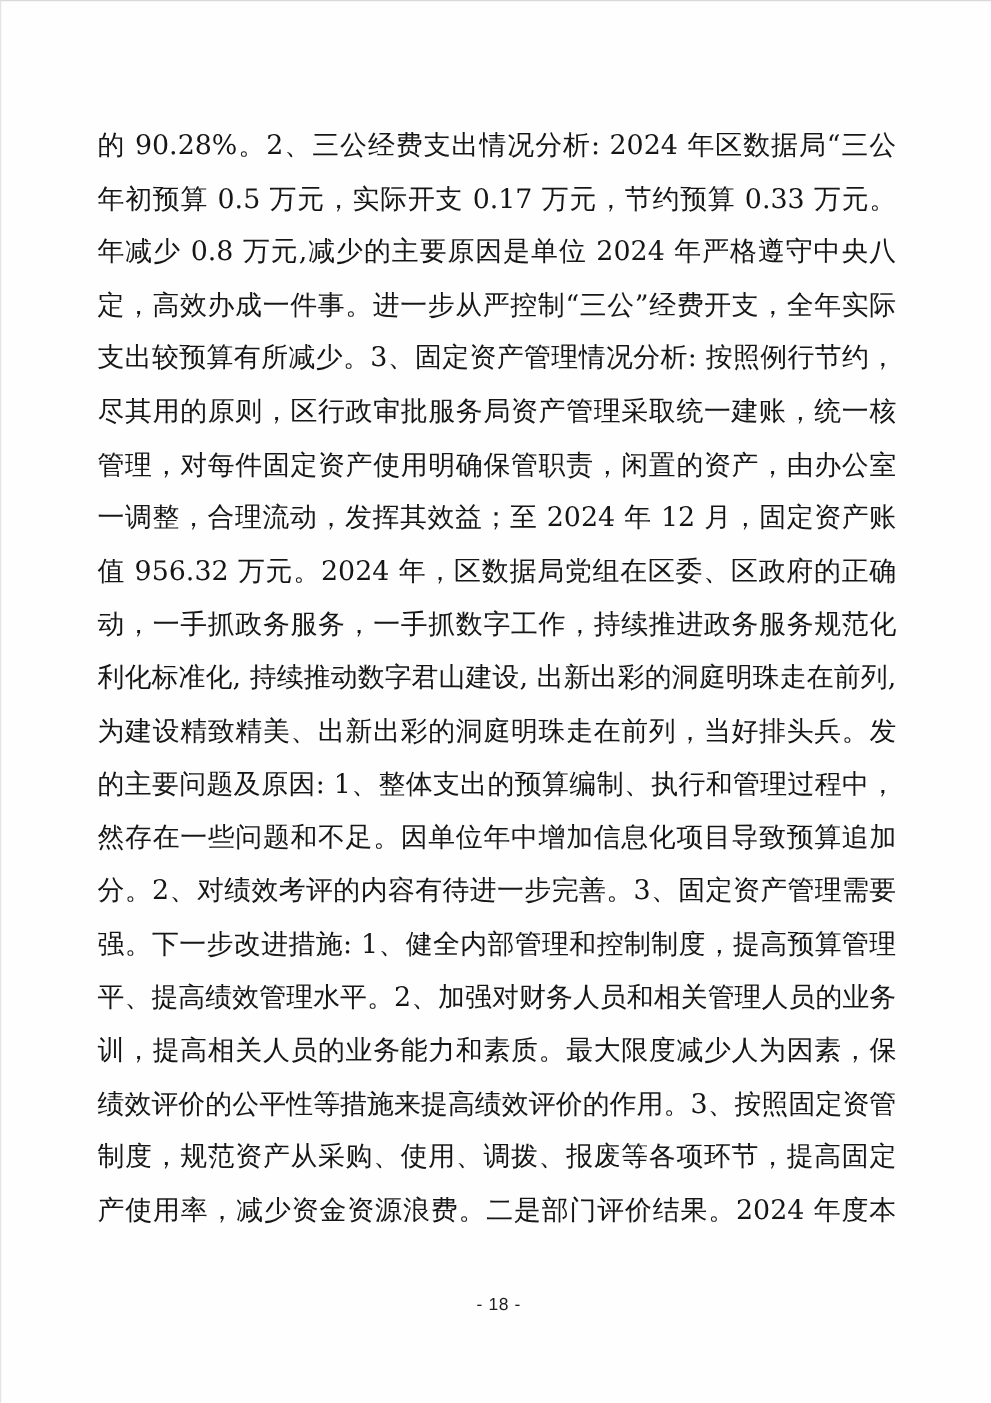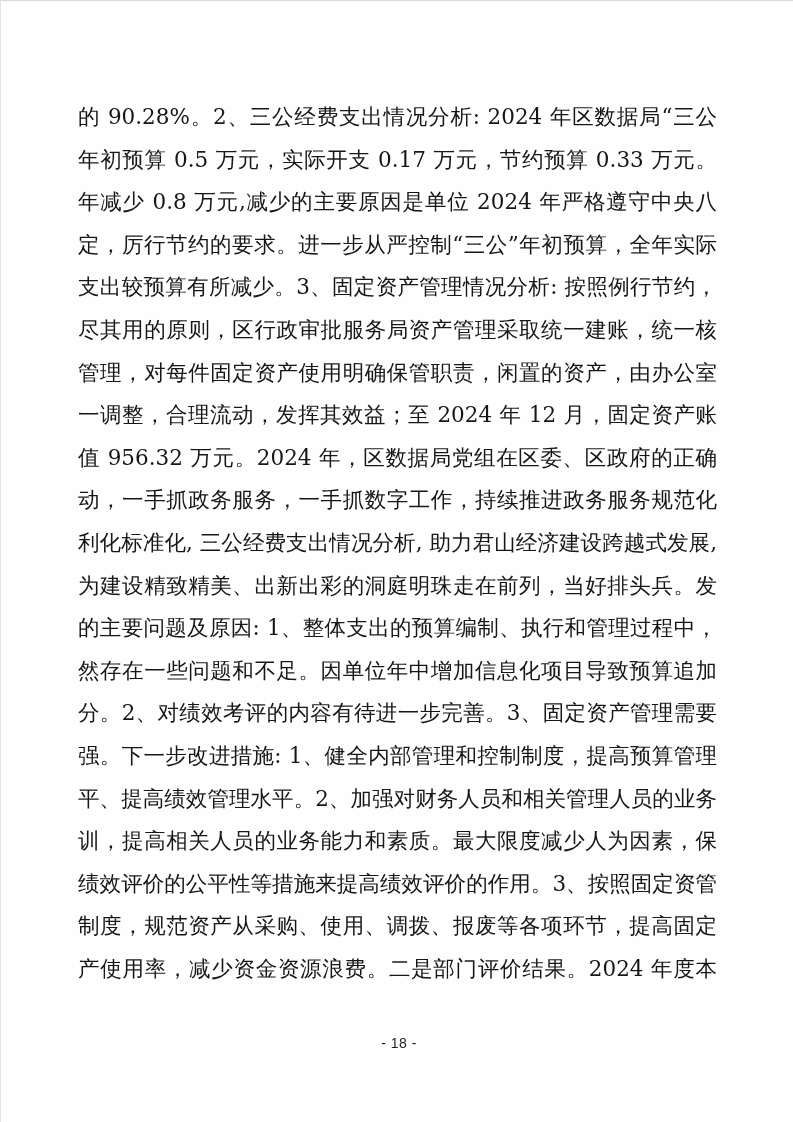--- a/index.html
+++ b/index.html
@@ -54,28 +54,28 @@
   }
 </style>
 </head>
 <body>
 
 <div class="page">
   <div class="text-block">
     <div class="doc-line">的 90.28%。2、三公经费支出情况分析: 2024 年区数据局“三公经费”</div>
     <div class="doc-line">年初预算 0.5 万元，实际开支 0.17 万元，节约预算 0.33 万元。比上</div>
     <div class="doc-line">年减少 0.8 万元,减少的主要原因是单位 2024 年严格遵守中央八项规</div>
-    <div class="doc-line">定，厉行节约的要求。进一步从严控制“三公”年初预算，全年实际</div>
+    <div class="doc-line">定，高效办成一件事。进一步从严控制“三公”经费开支，全年实际</div>
     <div class="doc-line">支出较预算有所减少。3、固定资产管理情况分析: 按照例行节约，物</div>
     <div class="doc-line">尽其用的原则，区行政审批服务局资产管理采取统一建账，统一核算</div>
     <div class="doc-line">管理，对每件固定资产使用明确保管职责，闲置的资产，由办公室统</div>
     <div class="doc-line">一调整，合理流动，发挥其效益；至 2024 年 12 月，固定资产账面净</div>
     <div class="doc-line">值 956.32 万元。2024 年，区数据局党组在区委、区政府的正确领导</div>
     <div class="doc-line">动，一手抓政务服务，一手抓数字工作，持续推进政务服务规范化便</div>
-    <div class="doc-line">利化标准化, 三公经费支出情况分析, 助力君山经济建设跨越式发展,</div>
+    <div class="doc-line">利化标准化, 持续推动数字君山建设, 出新出彩的洞庭明珠走在前列,</div>
     <div class="doc-line">为建设精致精美、出新出彩的洞庭明珠走在前列，当好排头兵。发现</div>
     <div class="doc-line">的主要问题及原因: 1、整体支出的预算编制、执行和管理过程中，依</div>
     <div class="doc-line">然存在一些问题和不足。因单位年中增加信息化项目导致预算追加扣</div>
     <div class="doc-line">分。2、对绩效考评的内容有待进一步完善。3、固定资产管理需要加</div>
     <div class="doc-line">强。下一步改进措施: 1、健全内部管理和控制制度，提高预算管理水</div>
     <div class="doc-line">平、提高绩效管理水平。2、加强对财务人员和相关管理人员的业务培</div>
     <div class="doc-line">训，提高相关人员的业务能力和素质。最大限度减少人为因素，保证</div>
     <div class="doc-line">绩效评价的公平性等措施来提高绩效评价的作用。3、按照固定资管理</div>
     <div class="doc-line">制度，规范资产从采购、使用、调拨、报废等各项环节，提高固定资</div>
     <div class="doc-line">产使用率，减少资金资源浪费。二是部门评价结果。2024 年度本部门</div>

